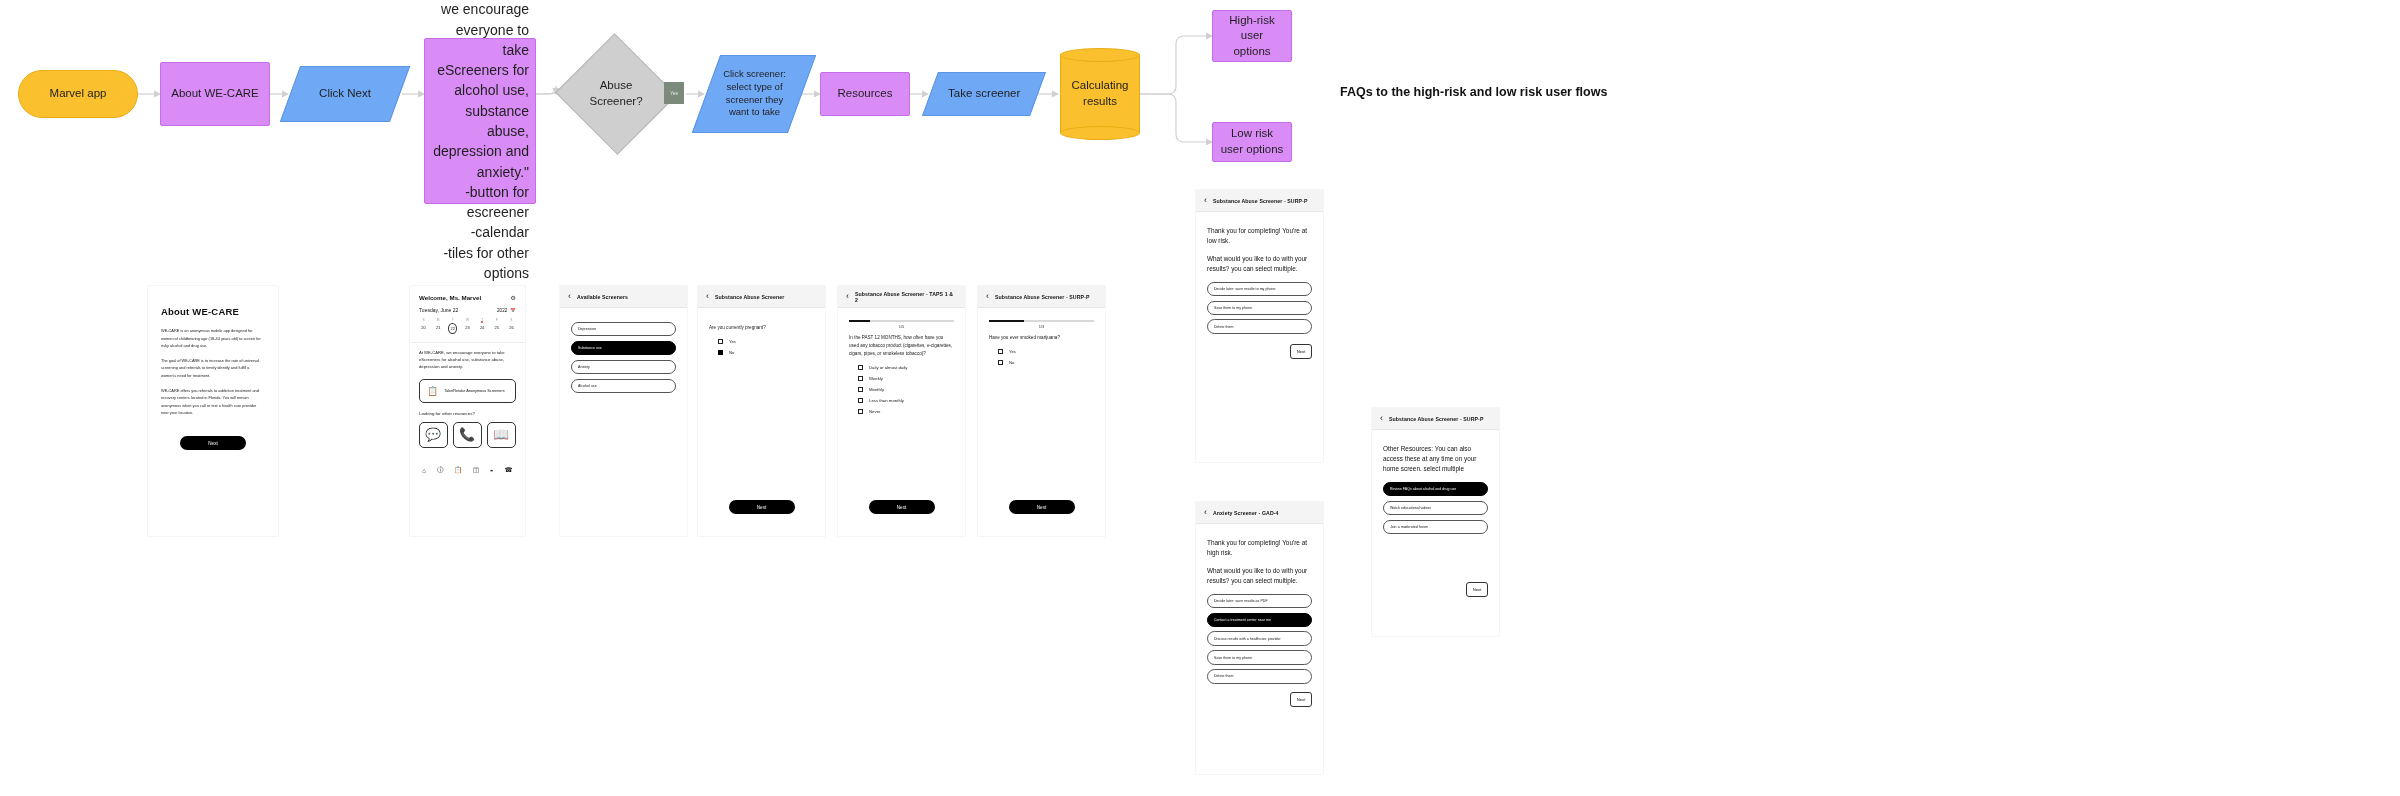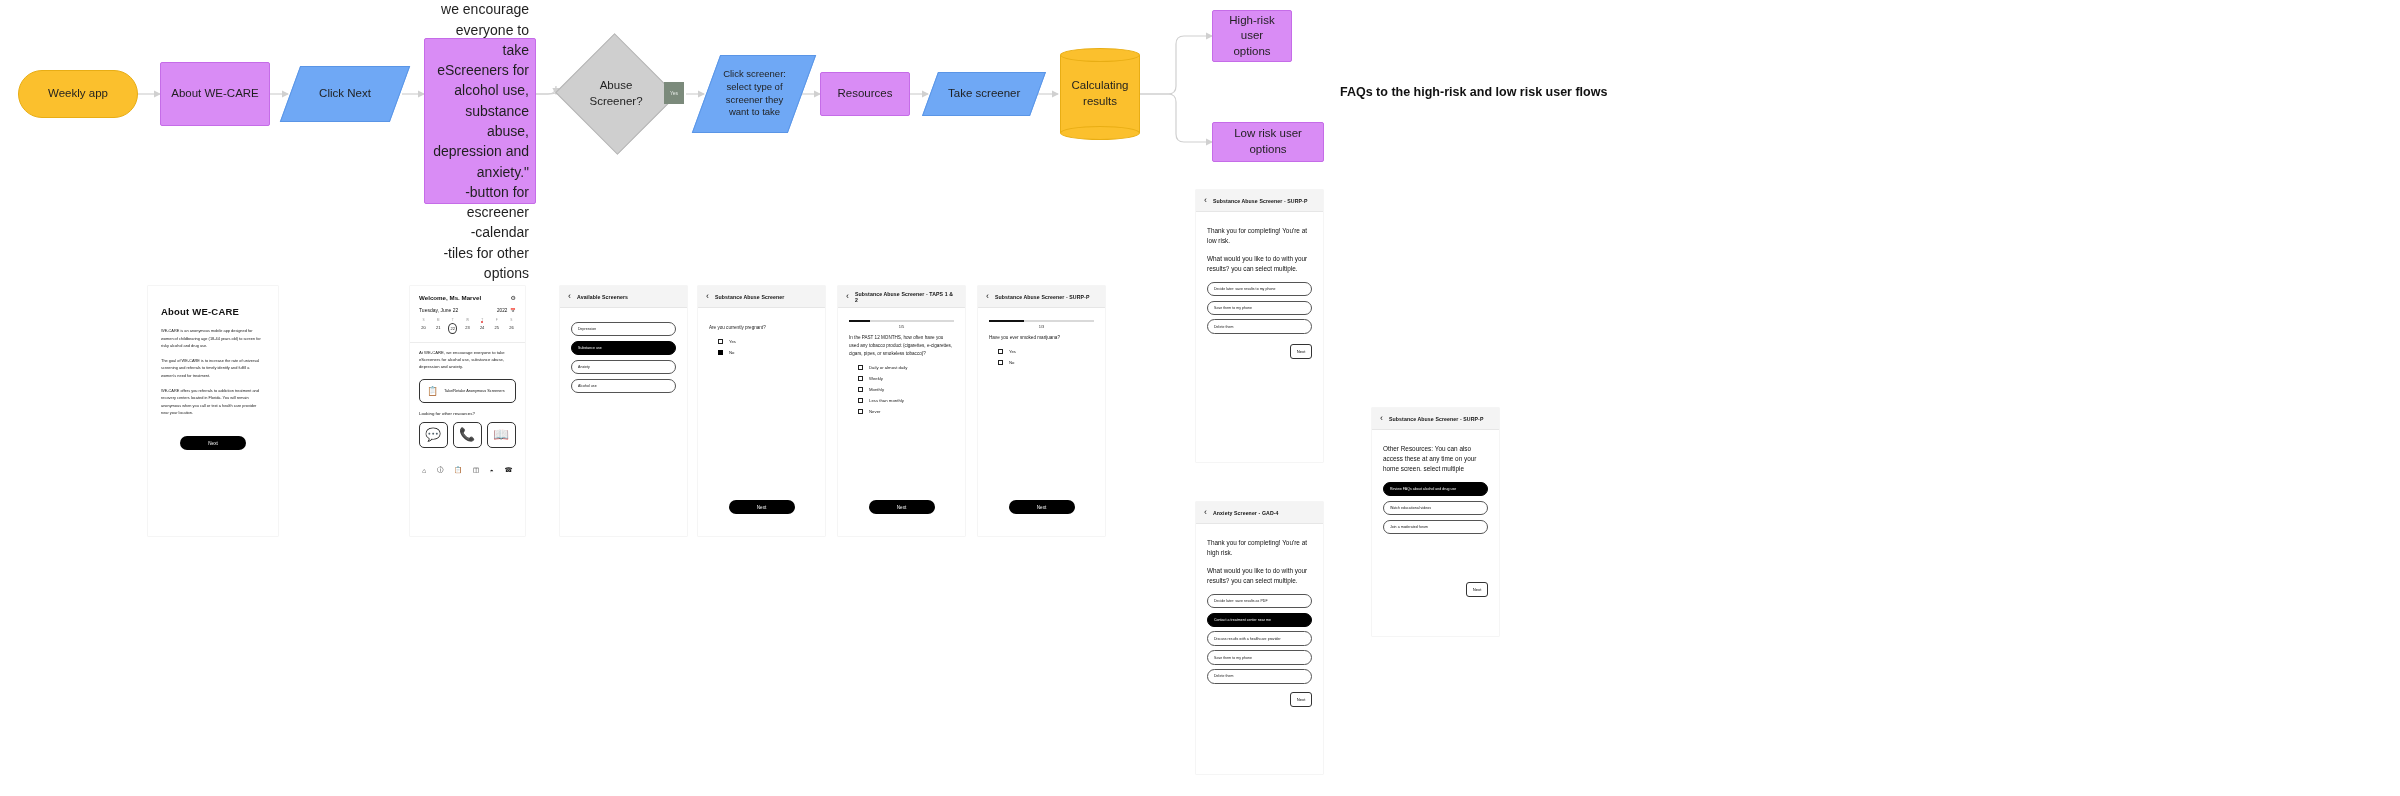--- a/index.html
+++ b/index.html
@@ -190,21 +190,21 @@
     <path class="hidden-edge" d="M640,94 L662,94" marker-end="url(#ah)"></path>
     <path class="hidden-edge" d="M686,94 L704,94" marker-end="url(#ah)"></path>
     <path class="hidden-edge" d="M800,94 L820,94" marker-end="url(#ah)"></path>
     <path class="hidden-edge" d="M908,94 L928,94" marker-end="url(#ah)"></path>
     <path class="hidden-edge" d="M1038,94 L1058,94" marker-end="url(#ah)"></path>
     <path class="hidden-edge" d="M1140,94 L1168,94 Q1176,94 1176,86 L1176,44 Q1176,36 1184,36 L1212,36" marker-end="url(#ah)"></path>
     <path class="hidden-edge" d="M1140,94 L1168,94 Q1176,94 1176,102 L1176,134 Q1176,142 1184,142 L1212,142" marker-end="url(#ah)"></path>
   </svg>
 
   <div class="node n-yellow shape-stadium" style="left:18px; top:70px; width:120px; height:48px;">
-    <span>Weekly app</span>
+    <span>Marvel app</span>
   </div>
 
   <div class="node n-purple shape-rect" style="left:160px; top:62px; width:110px; height:64px;">
     <span>About WE-CARE</span>
   </div>
 
   <div class="node n-blue shape-parallel" style="left:290px; top:66px; width:110px; height:56px;">
     <span>Click Next</span>
   </div>
 
@@ -247,21 +247,21 @@
     <div class="bot"></div>
     <div class="lbl">Calculating
 results</div>
   </div>
 
   <div class="node n-purple shape-rect" style="left:1212px; top:10px; width:80px; height:52px;">
     <span>High-risk user
 options</span>
   </div>
 
-  <div class="node n-purple shape-rect" style="left:1212px; top:122px; width:112px; height:40px;justify-content:center;">
+  <div class="node n-purple shape-rect" style="left:1212px; top:122px; width:80px; height:40px;justify-content:center;">
     <span>Low risk user options</span>
   </div>
 
   <div class="flow-note" style="left:1340px; top:85px;">FAQs to the high-risk and low risk user flows</div>
 
   <div class="phone" style="left:148px; top:286px; width:130px; height:250px;">
     <div style="padding:16px 13px;">
       <div class="about-title">About WE-CARE</div>
       <div class="about-p">WE-CARE is an anonymous mobile app designed for women of childbearing age (18-44 years old) to screen for risky alcohol and drug use.</div>
       <div class="about-p">The goal of WE-CARE is to increase the rate of universal screening and referrals to timely identify and fulfill a women's need for treatment.</div>

